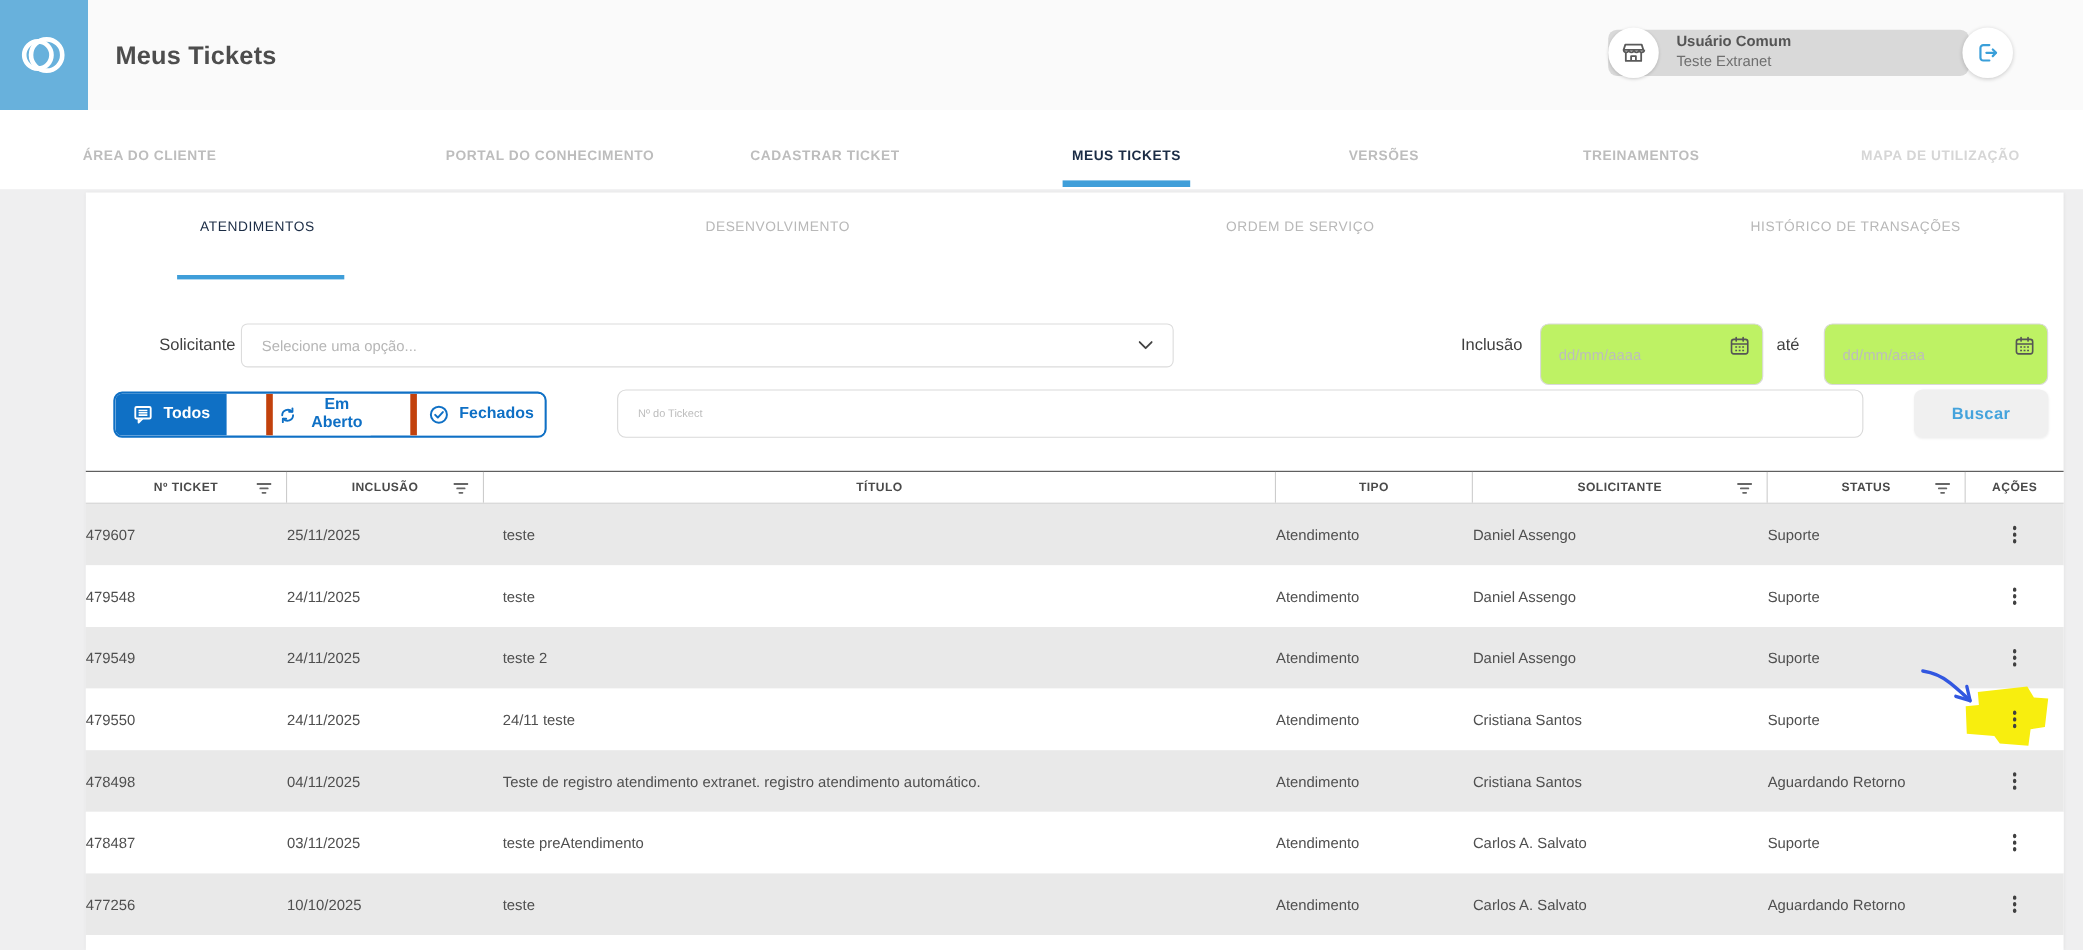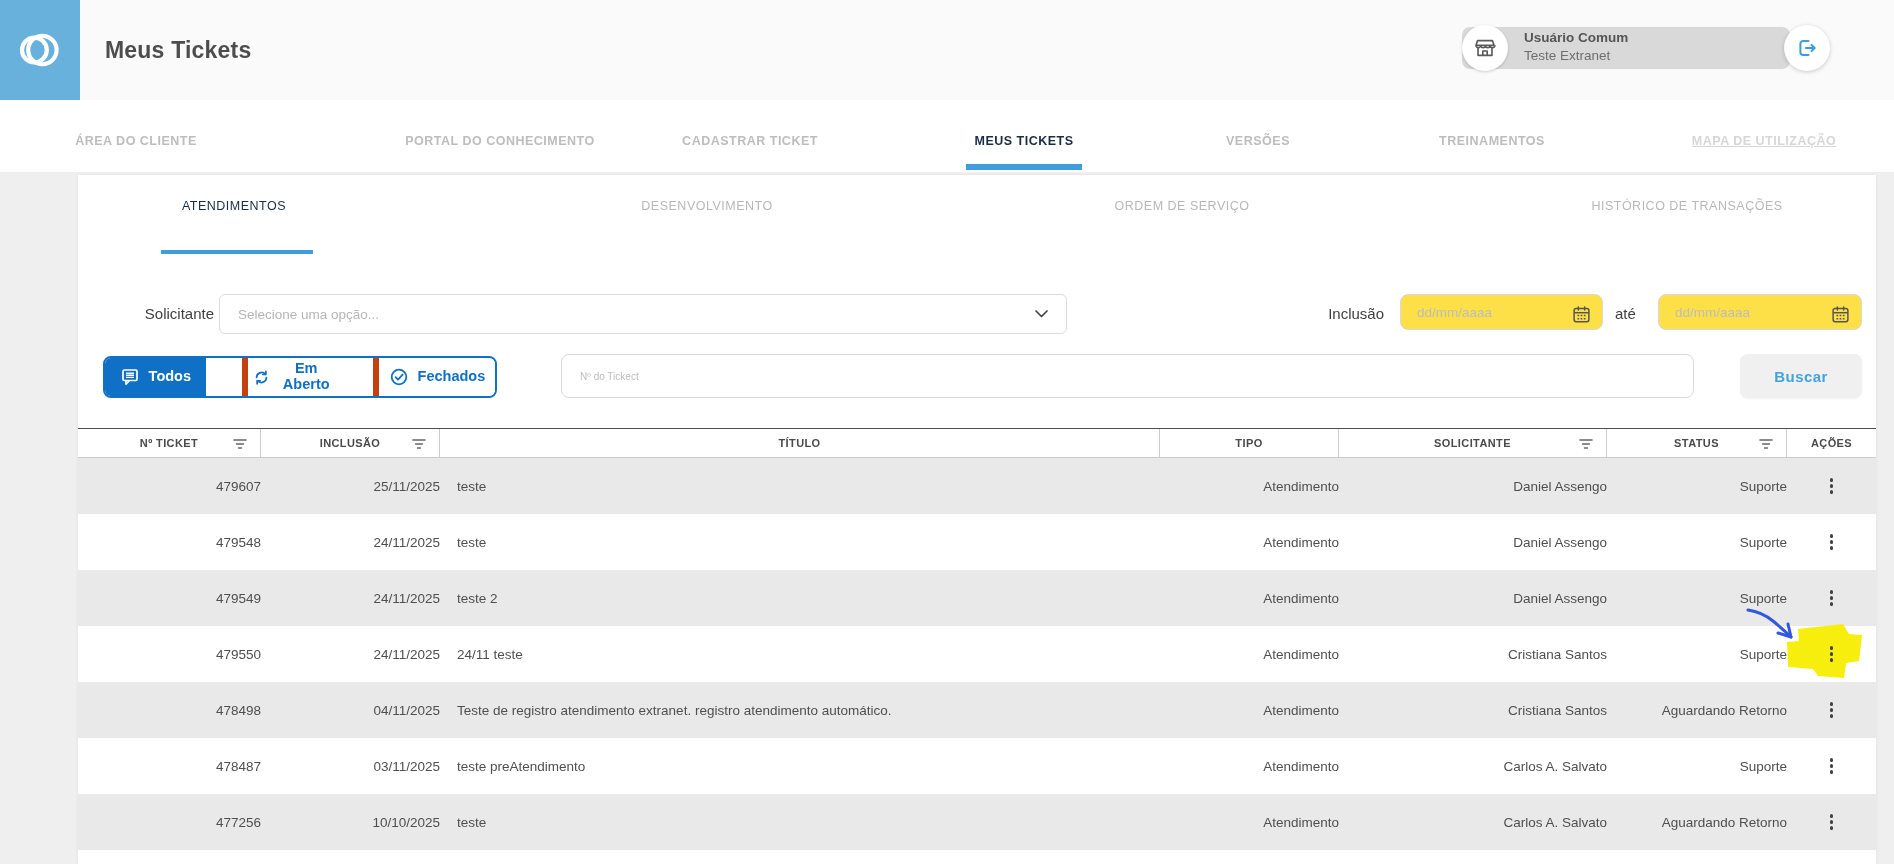--- a/index.html
+++ b/index.html
@@ -39,21 +39,21 @@
          font-size:12.5px; font-weight:normal; letter-spacing:.5px; color:#b8b8b8; white-space:nowrap; cursor:pointer; }
   .tab.active { color:#1b2c45; }
   .tab-underline { position:absolute; left:83px; top:75px; width:152px; height:4px; background:#3f9ed9; }
   
   .lbl { position:absolute; font-size:15px; color:#3f3f3f; }
   .lbl-solicitante { left:40px; top:130px; width:96px; text-align:right; }
   .select-box { position:absolute; left:141px; top:119px; width:848px; height:40px; border:1px solid #dcdcdc;
                 border-radius:6px; background:#fff; display:flex; align-items:center; padding:0 18px; cursor:pointer; }
   .select-placeholder { font-size:13.5px; color:#b6b6b6; flex:1; }
   .lbl-inclusao { left:1242px; top:130px; width:64px; text-align:right; }
-  .date-field { position:absolute; top:119px; height:36px; border:1px solid #d9d9d9; border-radius:8px; background:#fde047; }
+  .date-field { position:absolute; top:119px; height:56px; border:1px solid #d9d9d9; border-radius:8px; background:#bef264; }
   .date-from { left:1322px; width:203px; }
   .date-to   { left:1580px; width:204px; }
   .date-field input { width:100%; height:100%; border:none; outline:none; background:transparent;
                       padding:0 40px 0 16px; font-size:13.5px; color:#555; font-family:inherit; }
   .date-field .cal { position:absolute; right:11px; top:10px; }
   .lbl-ate { left:1537px; top:130px; }
   
   .seg-group { position:absolute; left:25px; top:181px; width:394px; height:42px; display:flex;
                border:2px solid #0f70c5; border-radius:8px; overflow:hidden; background:#fff;gap:36px; }
   .seg { display:flex; align-items:center; justify-content:center; gap:9px; cursor:pointer; border:none;
@@ -75,21 +75,21 @@
   .table { position:absolute; left:0; top:253px; width:1798px; }
   .thead { display:grid; grid-template-columns:183px 179px 720px 179px 268px 180px 89px; height:30px;
            border-top:1px solid #4e4e4e; border-bottom:1px solid #ccc; background:#fff; }
   .th { position:relative; display:flex; align-items:center; justify-content:center;
         font-size:11px; font-weight:bold; color:#4a4a4a; letter-spacing:.4px; border-right:1px solid #ccc; }
   .th:last-child { border-right:none; }
   .th .filter-ic { position:absolute; right:13px; top:9px; cursor:pointer; }
   .trow { display:grid; grid-template-columns:183px 179px 720px 179px 268px 180px 89px; height:56px;
           align-items:center; font-size:13.5px; color:#4f4f4f; background:#fff; }
   .trow.gray { background:#e9e9e9; }
-  .td { text-align:right; }
+  .td { text-align:left; }
   .td.title { text-align:left; padding-left:17px; }
   .td.actions { display:flex; justify-content:center; }
   .kebab { position:relative; z-index:4; width:20px; height:26px; display:flex; flex-direction:column;
            align-items:center; justify-content:center; gap:2.5px; background:none; border:none; cursor:pointer; }
   .kebab i { width:3.5px; height:3.5px; border-radius:50%; background:#404040; }
   
   .overlay { position:absolute; left:0; top:0; width:1894px; height:864px; pointer-events:none; }
   #highlight-overlay { z-index:3; }
   #arrow-overlay { z-index:9; }
 </style>
@@ -128,21 +128,21 @@
 </div>
 
 <div class="navbar">
   <div id="nav-items">
       <div class="nav-item" style="left: 136px;">ÁREA DO CLIENTE</div>
       <div class="nav-item" style="left: 456px; margin-left: 44px;">PORTAL DO CONHECIMENTO</div>
       <div class="nav-item" style="left: 750px;">CADASTRAR TICKET</div>
       <div class="nav-item active" style="left: 1024px;">MEUS TICKETS</div>
       <div class="nav-item" style="left: 1258px;">VERSÕES</div>
       <div class="nav-item" style="left: 1492px;">TREINAMENTOS</div>
-      <div class="nav-item muted" style="left: 1764px; text-decoration: underline;">MAPA DE UTILIZAÇÃO</div>
+      <div class="nav-item muted" style="left: 1764px;">MAPA DE UTILIZAÇÃO</div>
     </div>
   <div class="nav-underline"></div>
 </div>
 
 <div class="card">
   <div id="tab-items">
       <div class="tab active" style="left: 156px;">ATENDIMENTOS</div>
       <div class="tab" style="left: 629px;">DESENVOLVIMENTO</div>
       <div class="tab" style="left: 1104px;">ORDEM DE SERVIÇO</div>
       <div class="tab" style="left: 1609px;">HISTÓRICO DE TRANSAÇÕES</div>

